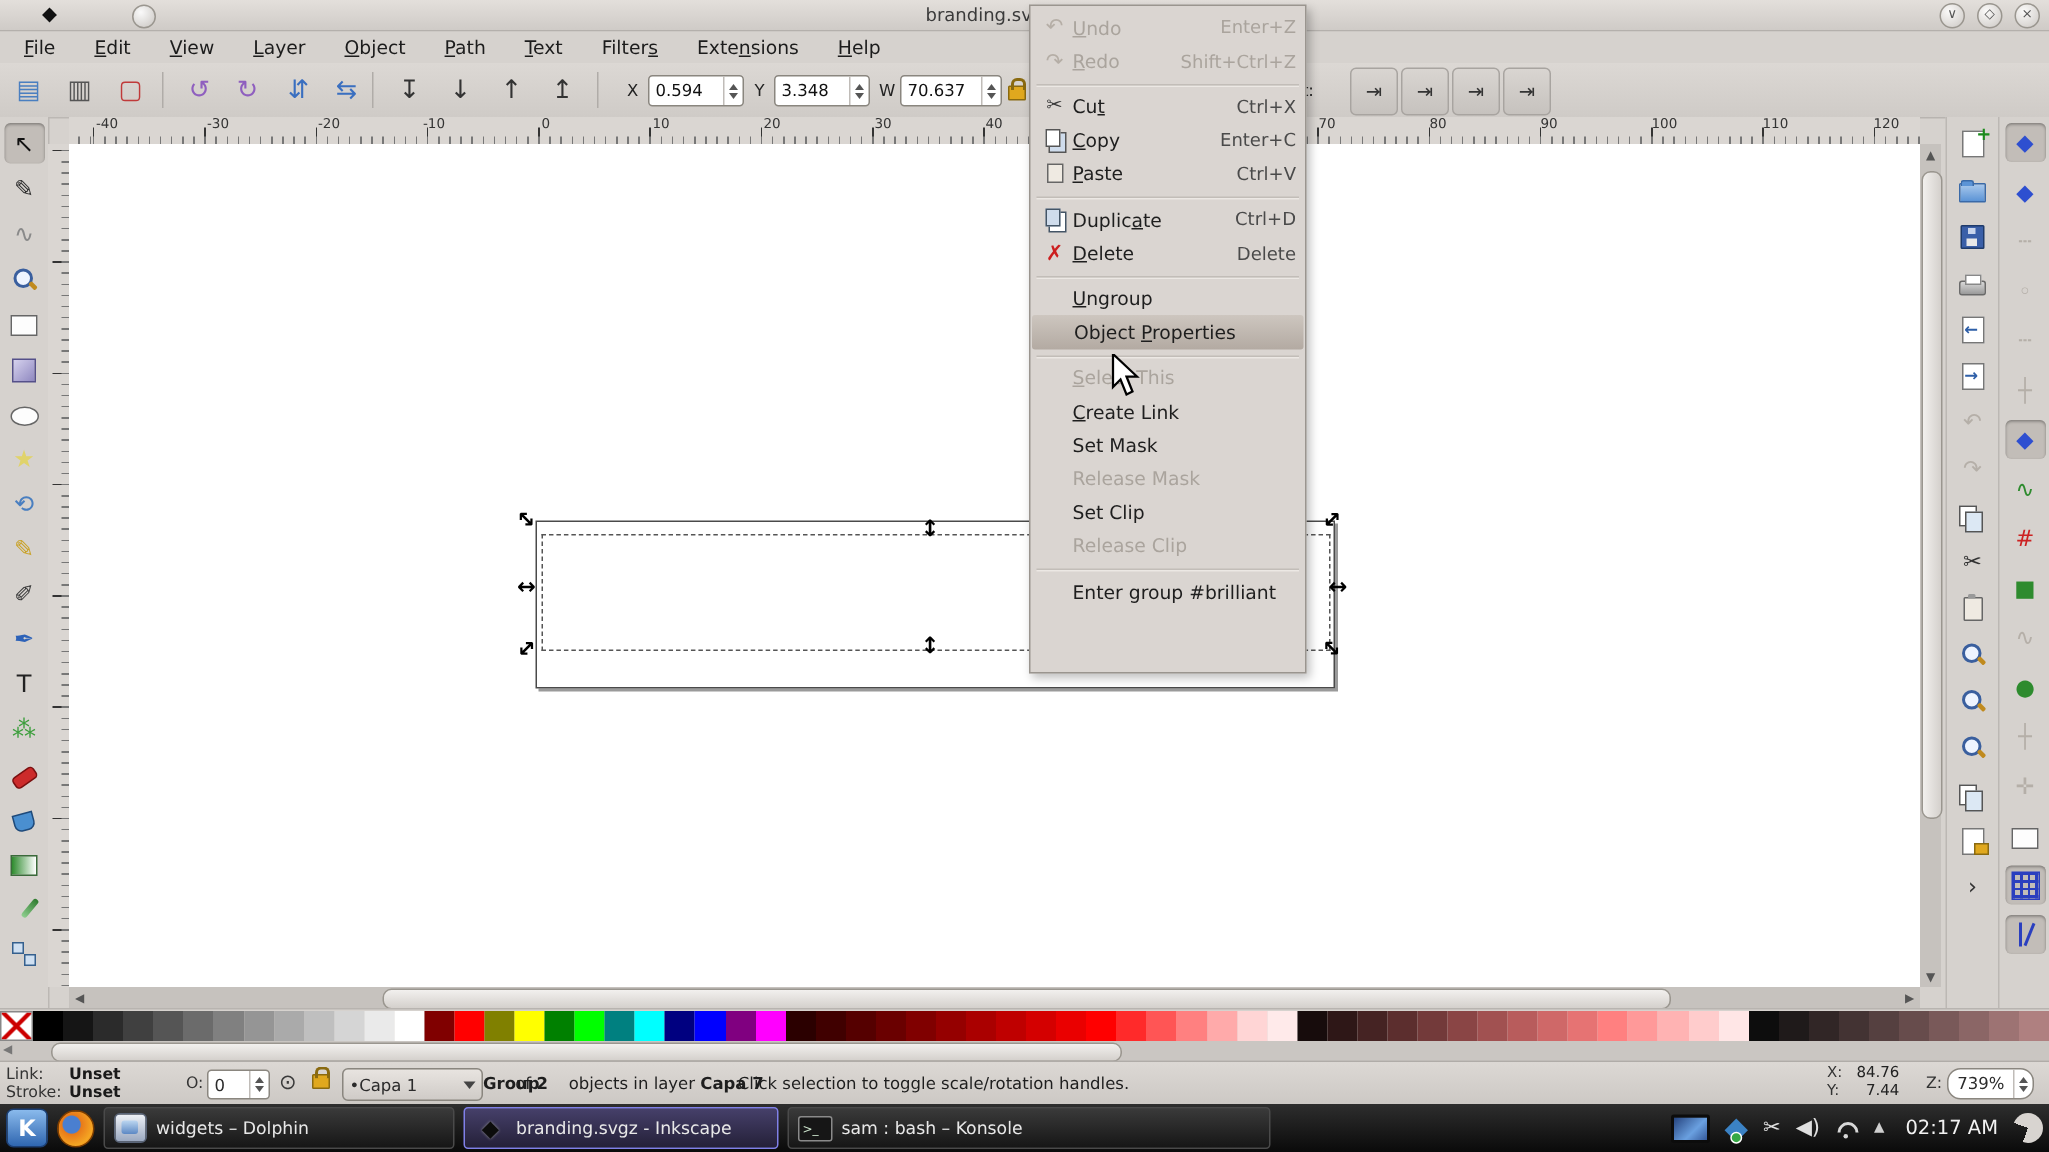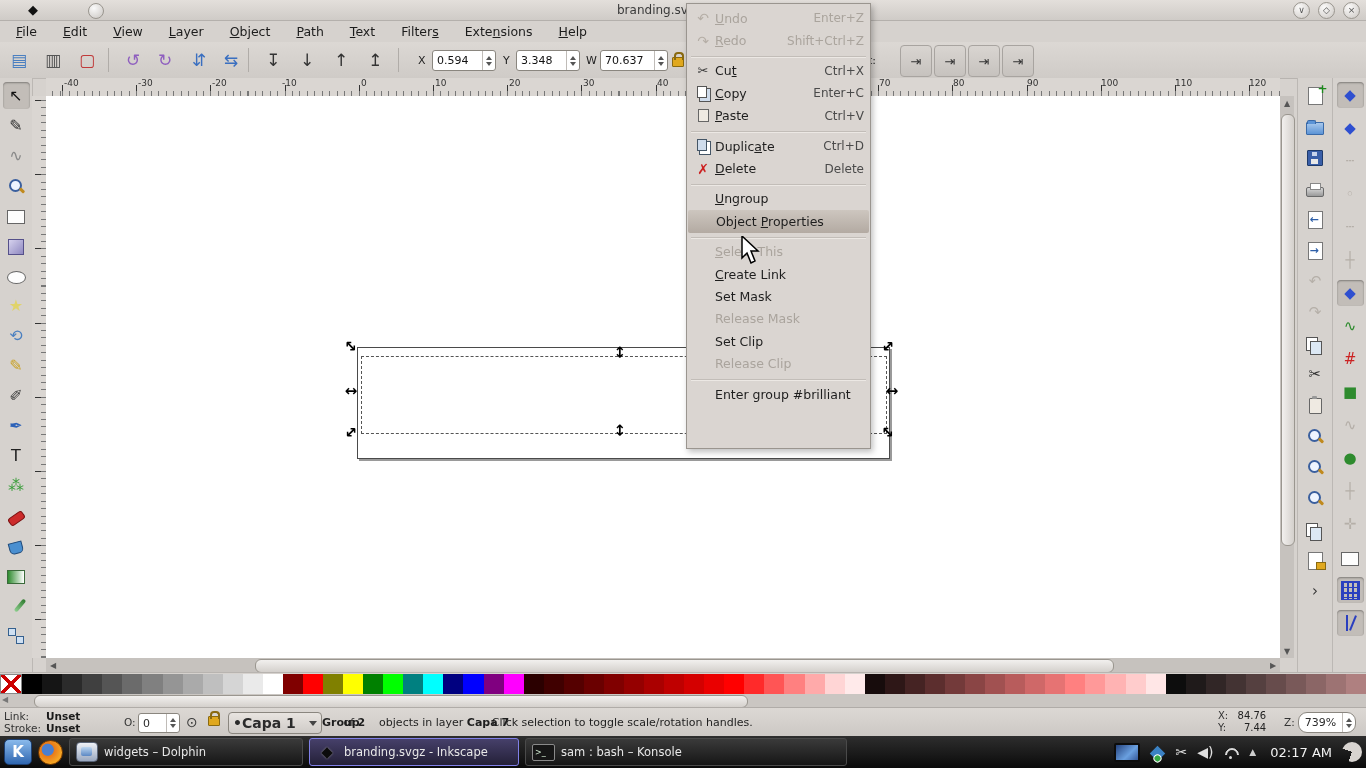--- a/index.html
+++ b/index.html
@@ -163,21 +163,21 @@
   .sb-val{font-weight:bold;color:#1a1a1a;}
   #fillstroke{left:4px;top:2px;line-height:12px;}
   #fillstroke .row{display:flex;width:100px;}
   #fillstroke .row span:first-child{width:42px;}
   #opacity-box{left:138px;top:5px;width:40px;height:18px;background:#fff;border:1px solid #8a867f;border-radius:3px;display:flex;align-items:center;}
   #opacity-box .val{flex:1;padding-left:4px;font-size:11px;}
   #o-label{left:124px;top:8px;}
   #eye-icon{left:186px;top:6px;font-size:14px;color:#3a3a3a;}
   #lock-icon2{left:208px;top:1px;}
   #layer-select{left:228px;top:4px;width:84px;height:20px;background:linear-gradient(#e8e4e0,#cfcbc7);border:1px solid #8a867f;border-radius:4px;display:flex;align-items:center;padding:0 4px;}
-  #layer-select .val{flex:1;font-weight:bold;font-size:14px;}
+  #layer-select .val{flex:1;font-weight:normal;font-size:11px;}
   #layer-select .chev{width:0;height:0;border-left:4px solid transparent;border-right:4px solid transparent;border-top:5px solid #444;}
   #status-msg{left:322px;top:8px;font-size:11px;color:#1e1e1e;white-space:nowrap;}
   #status-msg .b{font-weight:bold;}
   #xy-block{left:1216px;top:2px;font-size:10px;line-height:12px;color:#222;}
   #xy-block table{border-spacing:0;}
   #xy-block td{padding:0 2px;}
   #xy-block td.num{text-align:right;min-width:34px;}
   #z-label{left:1284px;top:8px;font-size:10.5px;}
   #zoom-box{left:1298px;top:4px;width:56px;height:19px;background:#fff;border:1px solid #8a867f;border-radius:9px;display:flex;align-items:center;}
   #zoom-box .val{flex:1;text-align:center;font-size:11px;}

